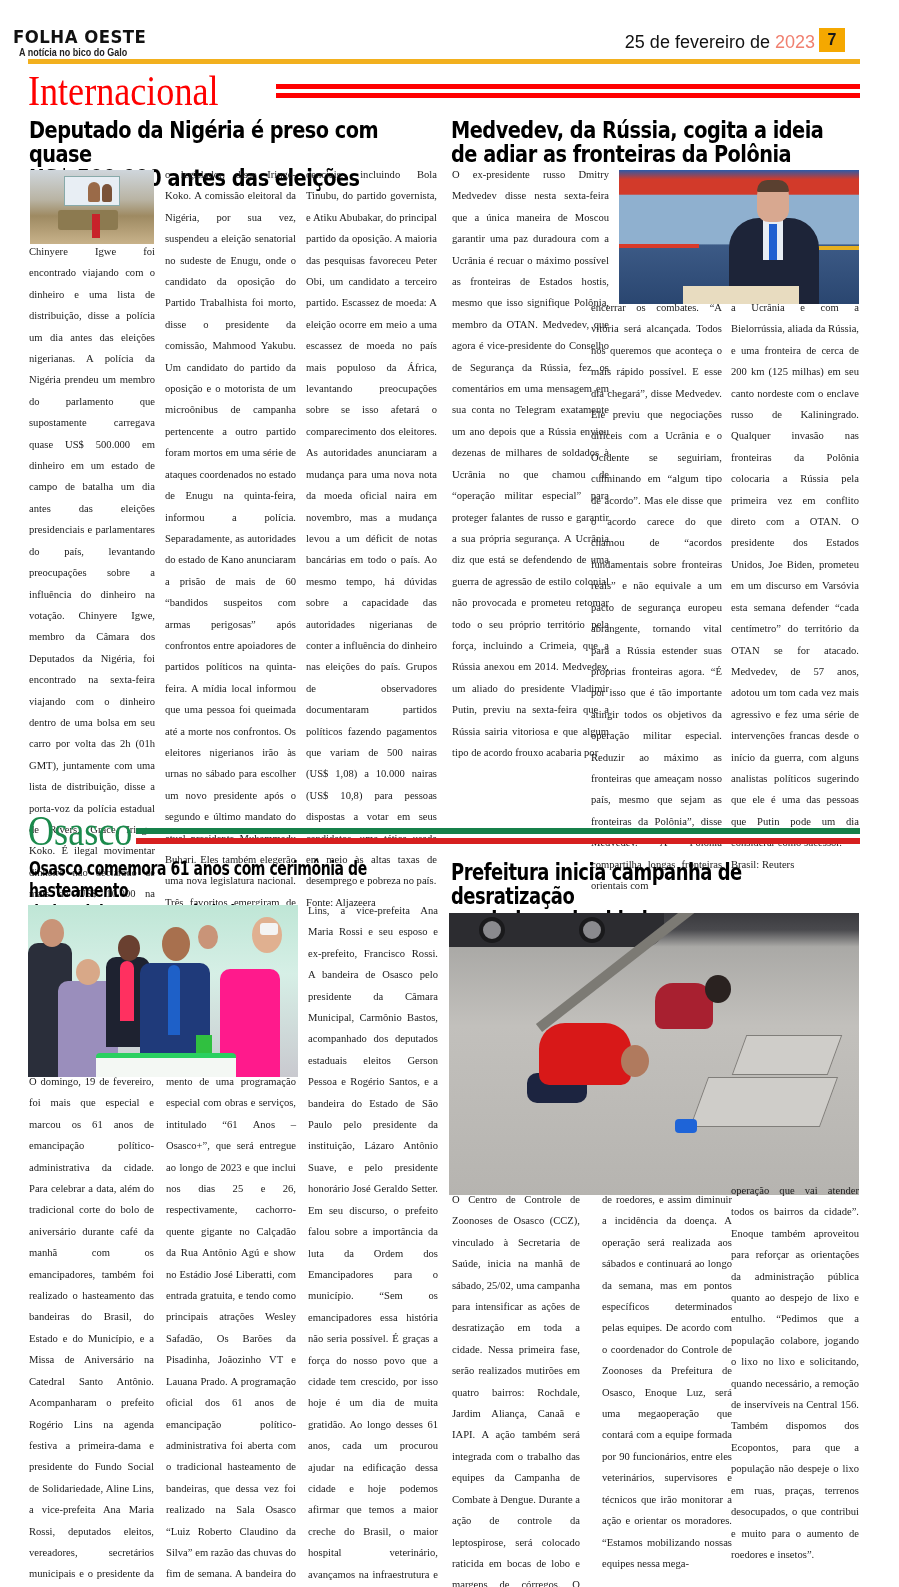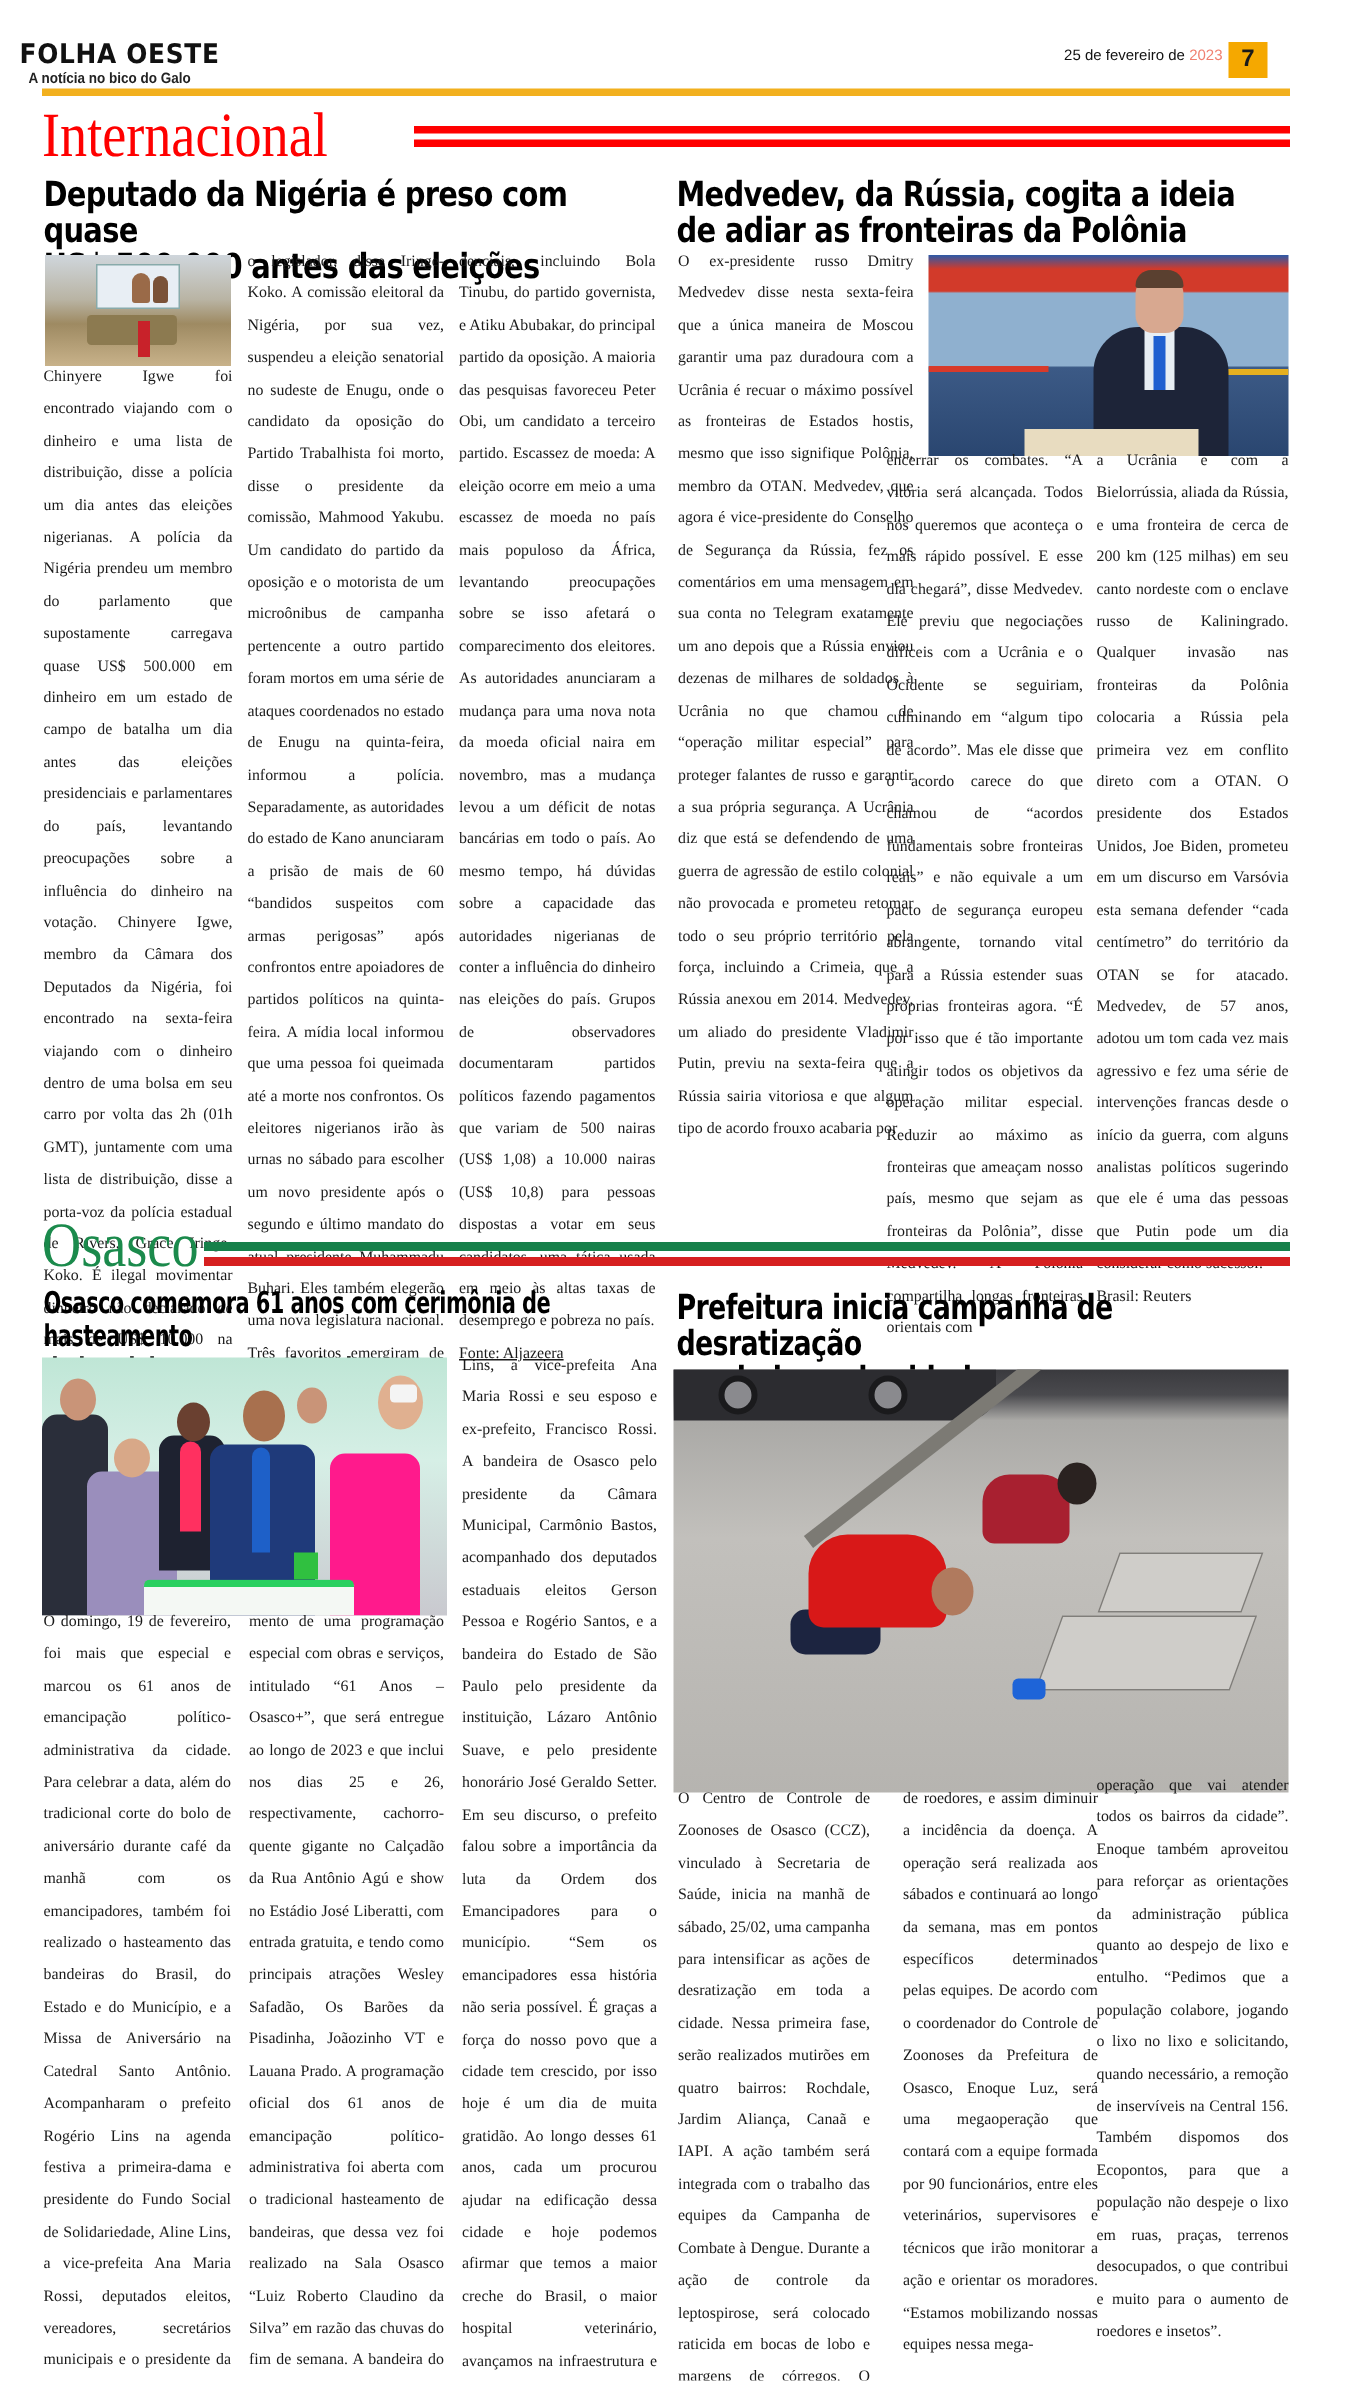--- a/index.html
+++ b/index.html
@@ -4,21 +4,21 @@
 <style>
   * { box-sizing: border-box; margin: 0; padding: 0; }
   html, body { width: 899px; height: 1587px; background: #ffffff; overflow: hidden; }
   body { position: relative; font-family: "Liberation Serif", serif; color: #1a1a1a; }
 
   
   .masthead { position: absolute; left: 13px; top: 28px; width: 832px; height: 36px; }
   .brand { position: absolute; left: 0; top: 0; font-family: "DejaVu Sans", sans-serif; font-weight: bold;
            font-size: 18px; letter-spacing: 0.5px; color: #111; line-height: 18px; transform: scaleX(0.92); transform-origin: left; }
   .tagline { position: absolute; left: 6px; top: 19px; font-family: "Liberation Sans", sans-serif; font-size: 10px; color: #222; font-weight: bold; transform: scaleX(0.9); transform-origin: left;}
-  .dateline { position: absolute; right: 30px; top: 4px; font-family: "Liberation Sans", sans-serif; font-size: 10px; color: #111; }
+  .dateline { position: absolute; right: 30px; top: 4px; font-family: "Liberation Sans", sans-serif; font-size: 18px; color: #111; }
   .dateline .year { color: #f08070; }
   .page-no { position: absolute; right: 0; top: 0; width: 26px; height: 24px; background: #f5a800;
              font-family: "Liberation Sans", sans-serif; font-weight: bold; font-size: 16px; text-align: center; line-height: 24px; }
   .orange-rule { position: absolute; left: 28px; top: 59px; width: 832px; height: 5px; background: #f2b01e; }
 
   
   .section-head { position: absolute; left: 28px; width: 832px; height: 48px; }
   .section-title { position: absolute; left: 0; top: 0; font-family: "Liberation Serif", serif; font-size: 42px;
                    line-height: 46px; transform: scaleX(0.86); transform-origin: left; }
   .sec-intl .section-title { color: #ff0000; }
@@ -116,21 +116,21 @@
     <div class="figure"></div>
   </div>
   <div class="col" style="left:29px; top:241px; width:126px;">
     <p>Chinyere Igwe foi encontrado viajando com o dinheiro e uma lista de distribuição, disse a polícia um dia antes das eleições nigerianas.  A polícia da Nigéria prendeu um membro do parlamento que supostamente carregava quase US$ 500.000 em dinheiro em um estado de campo de batalha um dia antes das eleições presidenciais e parlamentares do país, levantando preocupações sobre a influência do dinheiro na votação. Chinyere Igwe, membro da Câmara dos Deputados da Nigéria, foi encontrado na sexta-feira viajando com o dinheiro dentro de uma bolsa em seu carro por volta das 2h (01h GMT), juntamente com uma lista de distribuição, disse a porta-voz da polícia estadual de Rivers, Grace Iringe-Koko. É ilegal movimentar dinheiro não declarado de mais de US$ 10.000 na Nigéria. As autoridades estavam interrogando</p>
   </div>
   <div class="col" style="left:165px; top:164px; width:131px;">
     <p>o legislador, disse Iringe-Koko. A comissão eleitoral da Nigéria, por sua vez, suspendeu a eleição senatorial no sudeste de Enugu, onde o candidato da oposição do Partido Trabalhista foi morto, disse o presidente da comissão, Mahmood Yakubu. Um candidato do partido da oposição e o motorista de um microônibus de campanha pertencente a outro partido foram mortos em uma série de ataques coordenados no estado de Enugu na quinta-feira, informou a polícia. Separadamente, as autoridades do estado de Kano anunciaram a prisão de mais de 60 “bandidos suspeitos com armas perigosas” após confrontos entre apoiadores de partidos políticos na quinta-feira. A mídia local informou que uma pessoa foi queimada até a morte nos confrontos. Os eleitores nigerianos irão às urnas no sábado para escolher um novo presidente após o segundo e último mandato do atual presidente Muhammadu Buhari. Eles também elegerão uma nova legislatura nacional. Três favoritos emergiram de um campo de 18 candidatos presi-</p>
   </div>
   <div class="col" style="left:306px; top:164px; width:131px;">
     <p>denciais, incluindo Bola Tinubu, do partido governista, e Atiku Abubakar, do principal partido da oposição. A maioria das pesquisas favoreceu Peter Obi, um candidato a terceiro partido. Escassez de moeda: A eleição ocorre em meio a uma escassez de moeda no país mais populoso da África, levantando preocupações sobre se isso afetará o comparecimento dos eleitores. As autoridades anunciaram a mudança para uma nova nota da moeda oficial naira em novembro, mas a mudança levou a um déficit de notas bancárias em todo o país.  Ao mesmo tempo, há dúvidas sobre a capacidade das autoridades nigerianas de conter a influência do dinheiro nas eleições do país. Grupos de observadores documentaram partidos políticos fazendo pagamentos que variam de 500 nairas (US$ 1,08) a 10.000 nairas (US$ 10,8) para pessoas dispostas a votar em seus candidatos, uma tática usada em meio às altas taxas de desemprego e pobreza no país.</p>
-    <p class="source" style="text-align:left;text-decoration:underline;">Fonte: Aljazeera</p>
+    <p class="source" style="text-align:left;">Fonte: Aljazeera</p>
   </div>
 </article>
 
 <article>
   <h2 class="headline hl-big" style="left:451px; top:118px; width:490px;">
     <span>Medvedev, da Rússia, cogita a ideia</span><br>
     <span>de adiar as fronteiras da Polônia</span>
   </h2>
   <div class="col" style="left:452px; top:164px; width:157px;">
     <p>O ex-presidente russo Dmitry Medvedev disse nesta sexta-feira que a única maneira de Moscou garantir uma paz duradoura com a Ucrânia é recuar o máximo possível as fronteiras de Estados hostis, mesmo que isso signifique Polônia, membro da OTAN. Medvedev, que agora é vice-presidente do Conselho de Segurança da Rússia, fez os comentários em uma mensagem em sua conta no Telegram exatamente um ano depois que a Rússia enviou dezenas de milhares de soldados à Ucrânia no que chamou de “operação militar especial” para proteger falantes de russo e garantir a sua própria segurança.  A Ucrânia diz que está se defendendo de uma guerra de agressão de estilo colonial não provocada e prometeu retomar todo o seu próprio território pela força, incluindo a Crimeia, que a Rússia anexou em 2014. Medvedev, um aliado do presidente Vladimir Putin, previu na sexta-feira que a Rússia sairia vitoriosa e que algum tipo de acordo frouxo acabaria por</p>

